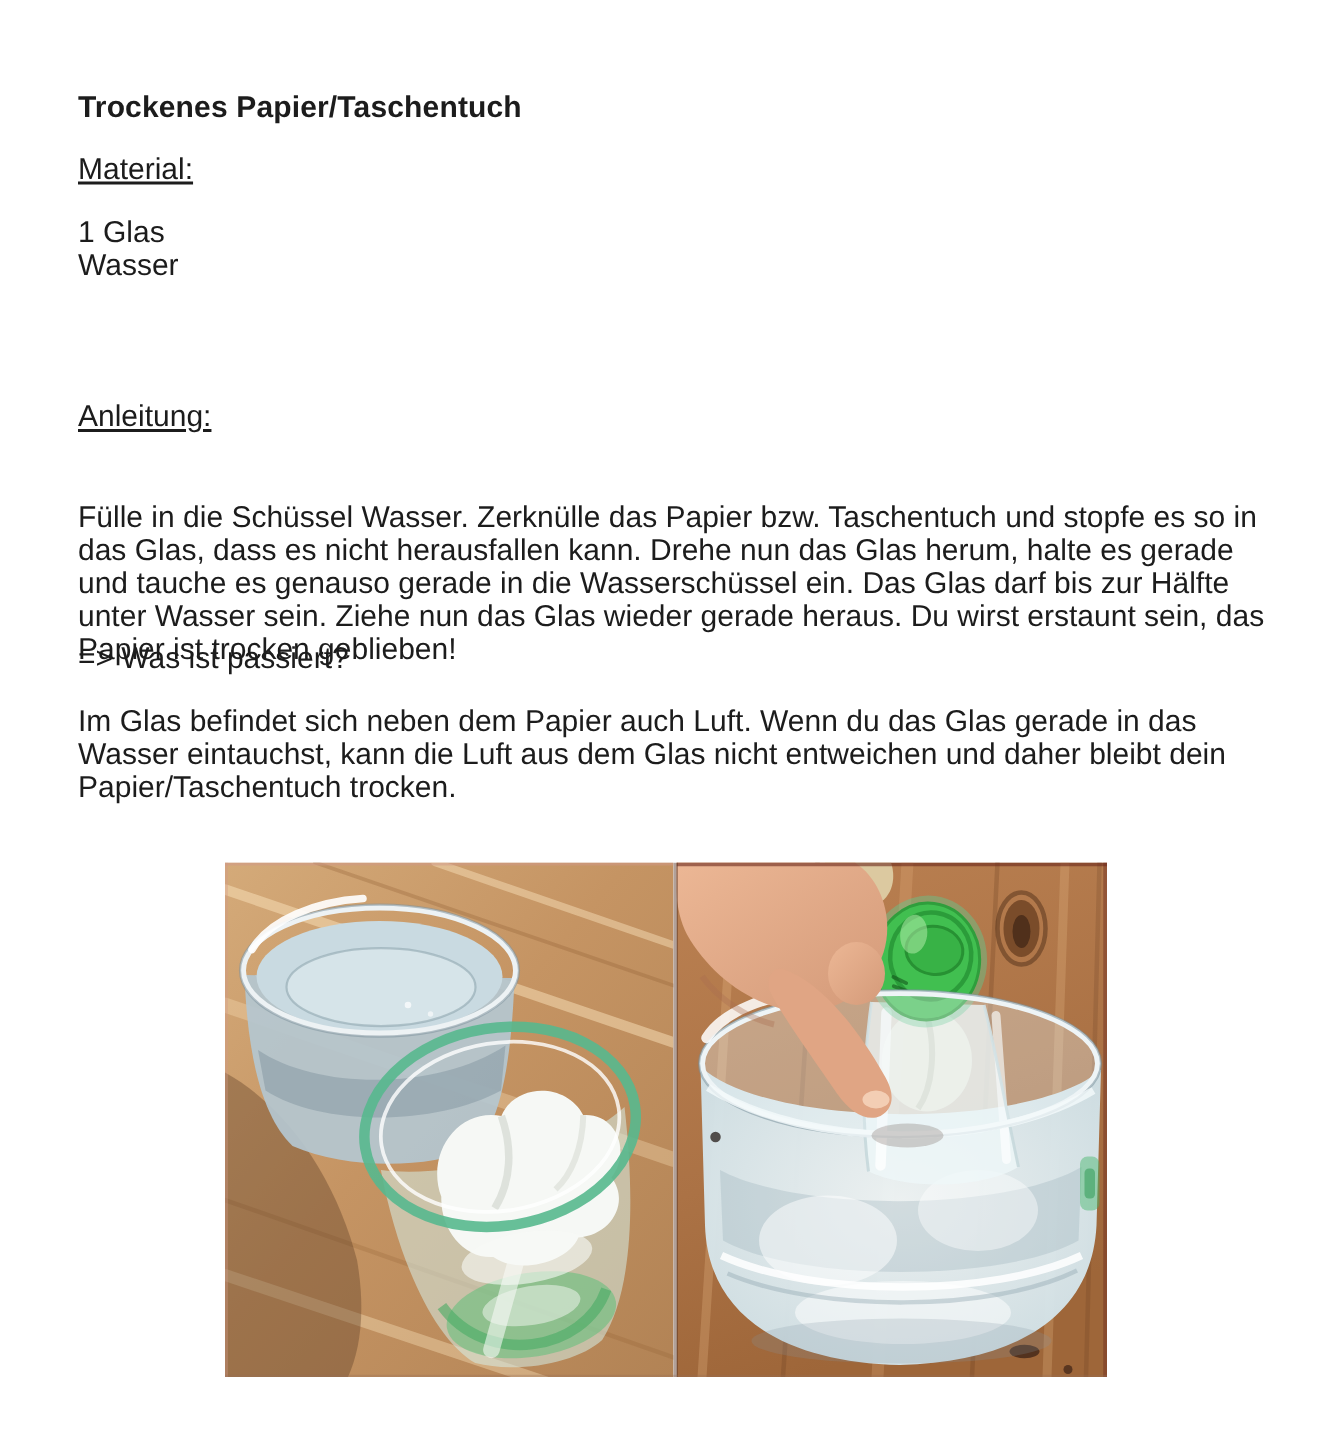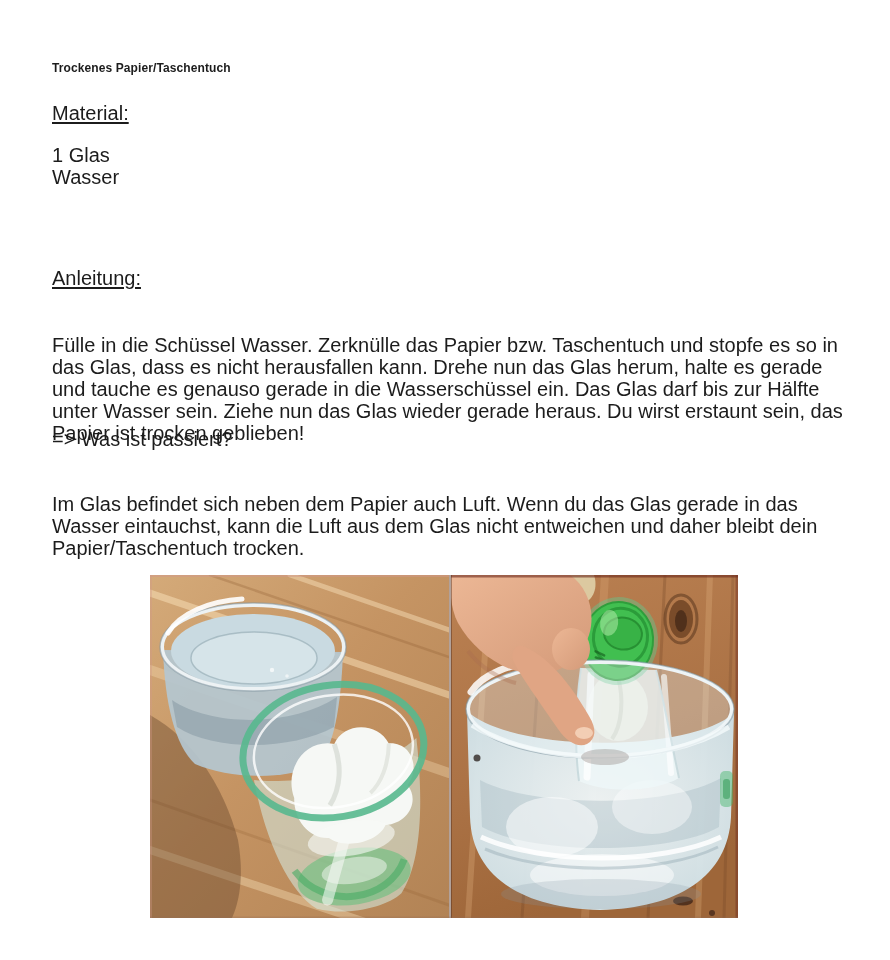--- a/index.html
+++ b/index.html
@@ -5,30 +5,30 @@
   * { margin:0; padding:0; box-sizing:border-box; }
   html,body { background:#ffffff; }
   body {
     width:890px; height:960px;
     font-family:"Liberation Sans", sans-serif;
     color:#1c1c1c;
     position:relative;
   }
   .page { position:relative; width:890px; height:960px; background:#fff; overflow:hidden; }
   .abs { position:absolute; left:52px; }
-  .doc-title { top:61px; font-size:12px; font-weight:bold; letter-spacing:0.1px; }
+  .doc-title { top:61px; font-size:20px; font-weight:bold; letter-spacing:0.1px; }
   .heading { font-size:16.5px; text-decoration:underline; text-underline-offset:2px; }
   .body-text { font-size:20px; line-height:22px; }
   .para { width:802px;margin-top:24px; }
   .mat-heading { top:102px; }
   .mat-list { top:144px; }
   .anl-heading { top:267px; }
   .anl-para { top:310px; }
   .question { top:428px; }
-  .expl-para { top:469px; }
+  .expl-para { top:446px; }
   .photo { position:absolute; left:150px; top:575px; width:588px; height:343px; }
   .photo svg { display:block; }
 </style>
 </head>
 <body>
 
 <div class="page">
 
   <h1 class="abs doc-title">Trockenes Papier/Taschentuch</h1>
 

